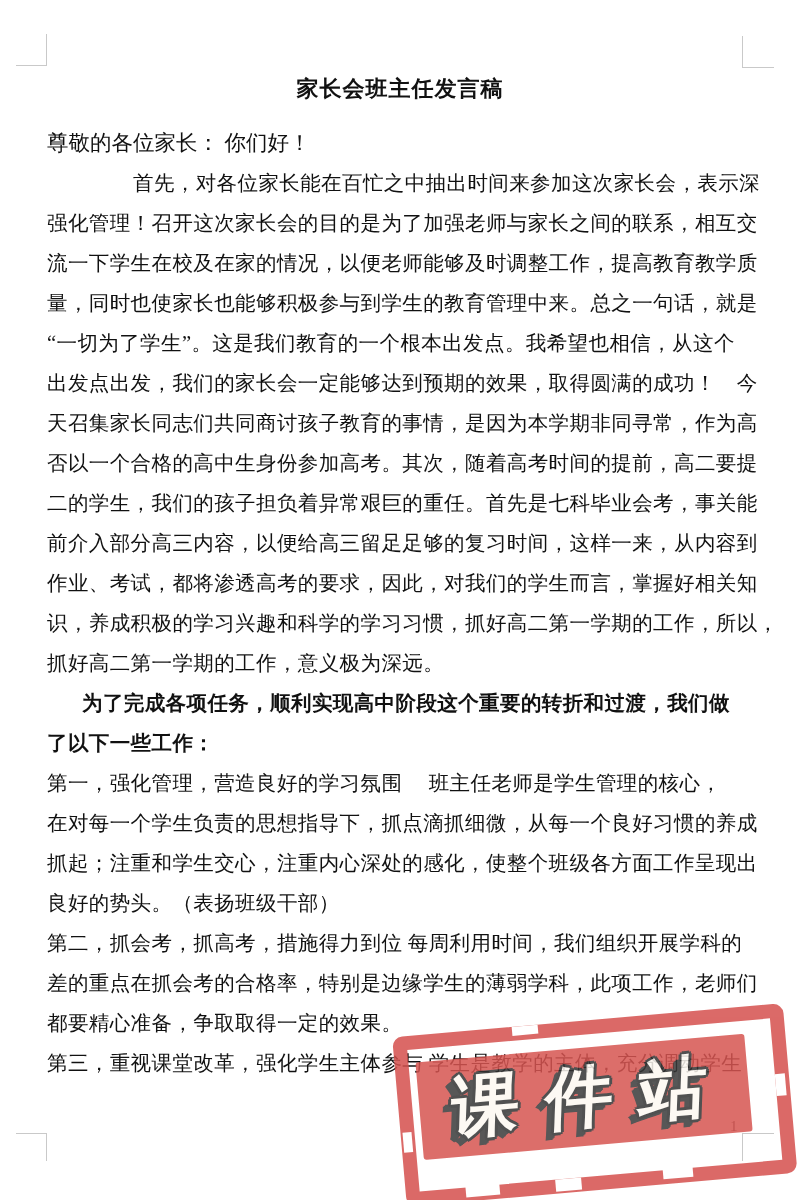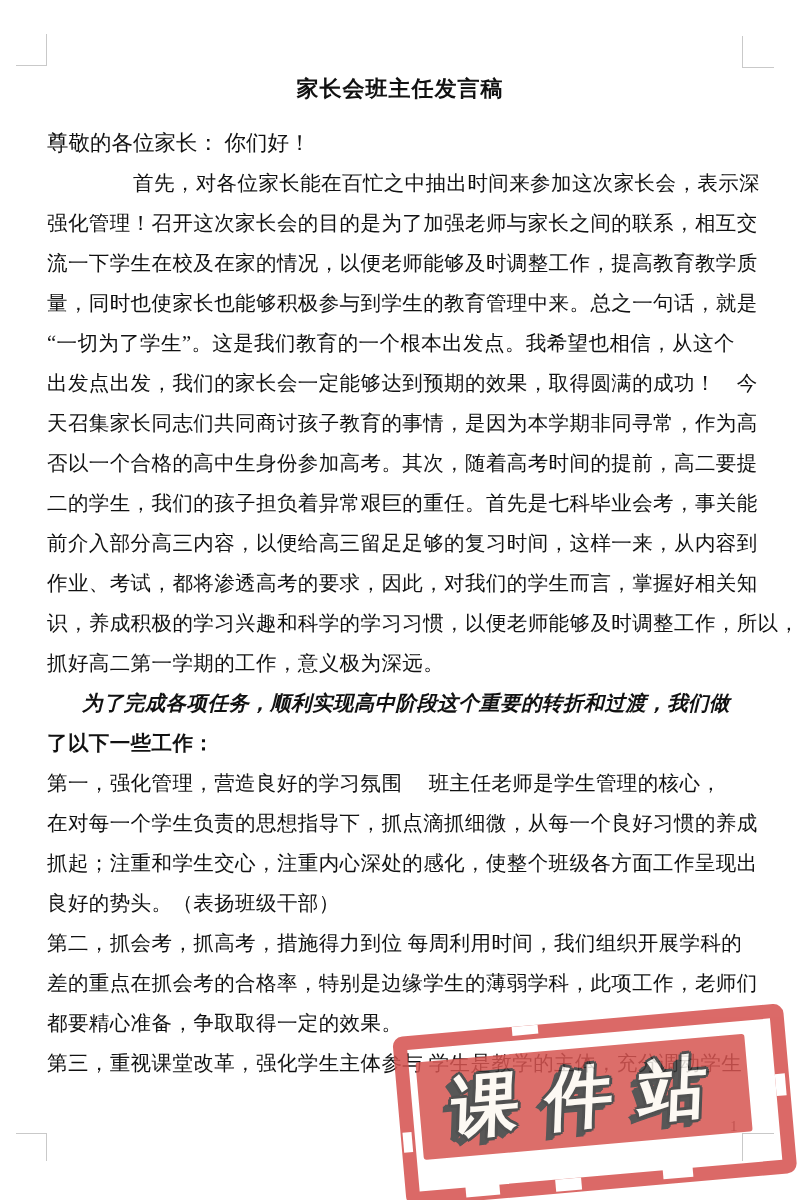--- a/index.html
+++ b/index.html
@@ -20,21 +20,21 @@
   }
   .salutation{
     position:absolute;left:47px;top:108px;font-size:21.5px;font-weight:400;margin-top:20px;
   }
   .doc-body{position:absolute;left:47px;top:172px;width:706px;}
   .text-line{
     height:40px;line-height:1.15;font-size:20.5px;white-space:pre;letter-spacing:0.4px;
   }
   .text-line.bold{font-weight:700;}
   .indent-4{padding-left:86px;}
-  .indent-2{padding-left:35px;font-style:italic;}
+  .indent-2{padding-left:35px;}
 
   .page-number{
     position:absolute;left:730px;top:1118px;font-size:15px;color:#4a4a4a;z-index:1;
   }
 
   
   .stamp{
     position:absolute;left:398px;top:1020px;width:392px;height:152px;
     transform:rotate(-5deg);transform-origin:50% 50%;
     opacity:0.85;z-index:5;
@@ -87,21 +87,21 @@
       <div class="text-line">强化管理！召开这次家长会的目的是为了加强老师与家长之间的联系，相互交</div>
       <div class="text-line">流一下学生在校及在家的情况，以便老师能够及时调整工作，提高教育教学质</div>
       <div class="text-line">量，同时也使家长也能够积极参与到学生的教育管理中来。总之一句话，就是</div>
       <div class="text-line">“一切为了学生”。这是我们教育的一个根本出发点。我希望也相信，从这个</div>
       <div class="text-line">出发点出发，我们的家长会一定能够达到预期的效果，取得圆满的成功！　今</div>
       <div class="text-line">天召集家长同志们共同商讨孩子教育的事情，是因为本学期非同寻常，作为高</div>
       <div class="text-line">否以一个合格的高中生身份参加高考。其次，随着高考时间的提前，高二要提</div>
       <div class="text-line">二的学生，我们的孩子担负着异常艰巨的重任。首先是七科毕业会考，事关能</div>
       <div class="text-line">前介入部分高三内容，以便给高三留足足够的复习时间，这样一来，从内容到</div>
       <div class="text-line">作业、考试，都将渗透高考的要求，因此，对我们的学生而言，掌握好相关知</div>
-      <div class="text-line">识，养成积极的学习兴趣和科学的学习习惯，以便老师能够及时调整工作，所以，</div>
+      <div class="text-line">识，养成积极的学习兴趣和科学的学习习惯，抓好高二第一学期的工作，所以，</div>
       <div class="text-line">抓好高二第一学期的工作，意义极为深远。</div>
       <div class="text-line bold indent-2">为了完成各项任务，顺利实现高中阶段这个重要的转折和过渡，我们做</div>
       <div class="text-line bold">了以下一些工作：</div>
       <div class="text-line">第一，强化管理，营造良好的学习氛围　 班主任老师是学生管理的核心，</div>
       <div class="text-line">在对每一个学生负责的思想指导下，抓点滴抓细微，从每一个良好习惯的养成</div>
       <div class="text-line">抓起；注重和学生交心，注重内心深处的感化，使整个班级各方面工作呈现出</div>
       <div class="text-line">良好的势头。（表扬班级干部）</div>
       <div class="text-line">第二，抓会考，抓高考，措施得力到位 每周利用时间，我们组织开展学科的</div>
       <div class="text-line">差的重点在抓会考的合格率，特别是边缘学生的薄弱学科，此项工作，老师们</div>
       <div class="text-line">都要精心准备，争取取得一定的效果。</div>

